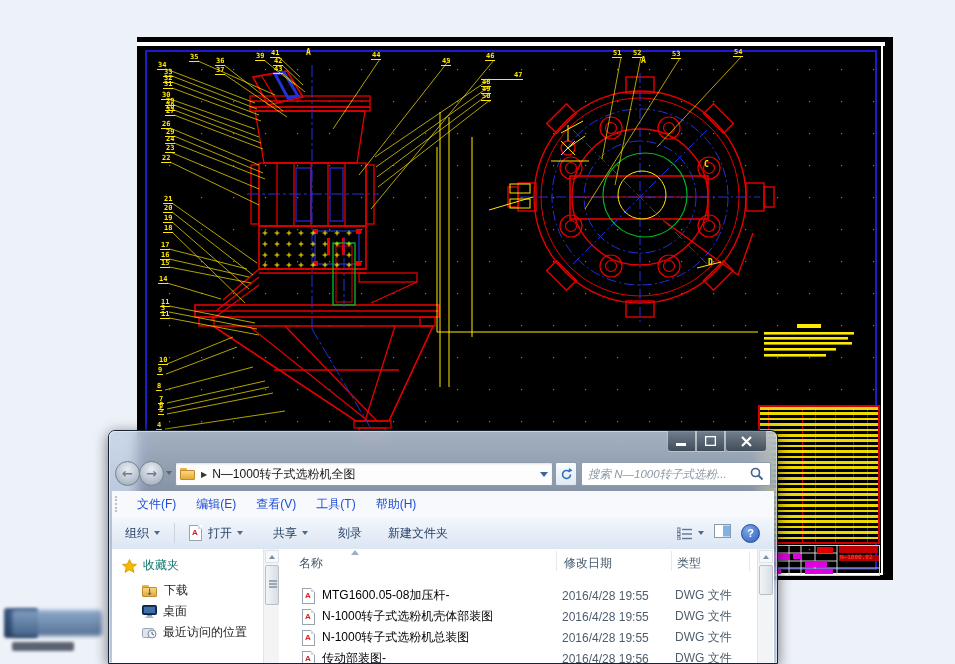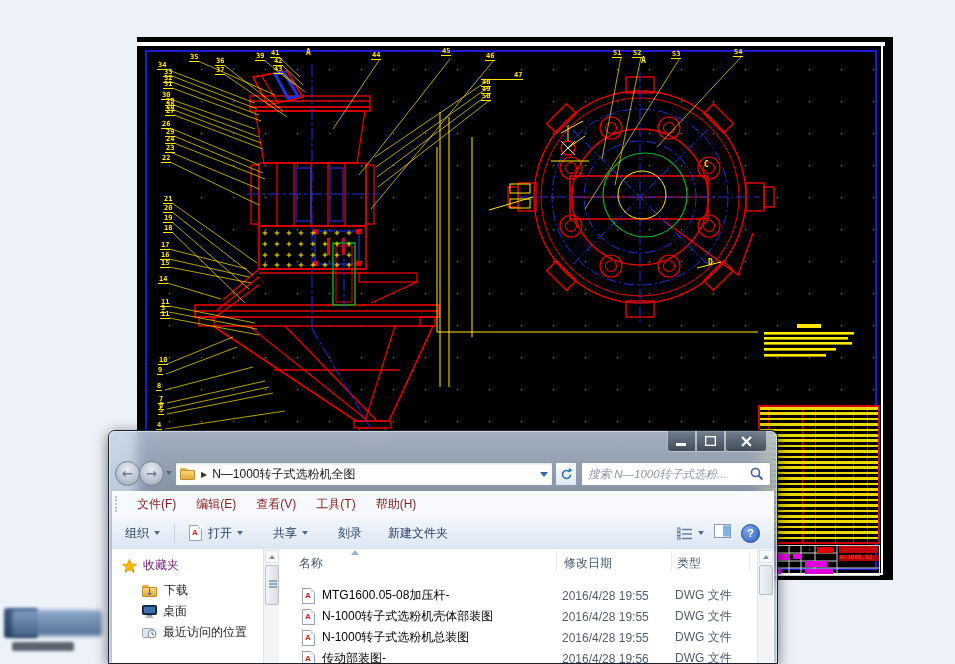--- a/index.html
+++ b/index.html
@@ -69,38 +69,38 @@
     border-radius:2px;background:linear-gradient(180deg,#fbfdff,#dfe8f2);box-sizing:border-box;
     display:flex;align-items:center;justify-content:center;}
   .searchbox{position:absolute;left:472px;top:3px;width:190px;height:24px;background:#fff;
     border:1px solid #8e9dae;border-radius:2px;box-sizing:border-box;display:flex;align-items:center;padding:0 6px;}
   .search-text{flex:1;font-style:italic;font-size:11.5px;color:#8a97a4;white-space:nowrap;overflow:hidden;}
 
   
   .menubar{position:absolute;left:3px;top:60px;width:662px;height:26px;background:#f7f9fc;
     border-bottom:1px solid #e3e8ef;display:flex;align-items:center;}
   .menugrip{width:4px;height:16px;margin:0 6px 0 3px;border-left:2px dotted #b9c2cc;}
-  .menu-item{font-size:12px;color:#7f1d1d;padding:4px 10px;}
+  .menu-item{font-size:12px;color:#1d4ed8;padding:4px 10px;}
   
   .toolbar{position:absolute;left:3px;top:86px;width:662px;height:32px;
     background:linear-gradient(180deg,#f3f7fc,#e7eef8 50%,#dbe6f3);
     border-bottom:1px solid #c3cfdd;display:flex;align-items:center;}
   .tb-item{font-size:12px;color:#1e3a5f;display:flex;align-items:center;padding:5px 8px;}
   .tb-dd{width:0;height:0;border-left:3.5px solid transparent;border-right:3.5px solid transparent;
     border-top:4px solid #4d6a88;margin-left:5px;}
   .tb-sep{width:1px;height:20px;background:#c8d4e2;margin:0 6px;}
   .tb-right{margin-left:auto;display:flex;align-items:center;gap:10px;padding-right:14px;}
   .helpbtn{width:17px;height:17px;border-radius:50%;border:1px solid #1d4a9e;
     background:radial-gradient(circle at 35% 30%,#7fa7e8,#2b5fc0);color:#fff;
     font:700 11px "Liberation Sans",sans-serif;display:flex;align-items:center;justify-content:center;}
 
   
   .main{position:absolute;left:3px;top:118px;width:662px;height:116px;background:#fff;}
   .sidebar{position:absolute;left:0;top:0;width:151px;height:116px;background:#fff;}
-  .sb-header{position:absolute;left:10px;top:8px;display:flex;align-items:center;font-size:12px;color:#701a75;}
+  .sb-header{position:absolute;left:10px;top:8px;display:flex;align-items:center;font-size:12px;color:#0f766e;}
   .sb-item{position:absolute;left:30px;display:flex;align-items:center;font-size:12px;color:#1c1c1c;}
   .sb-icon{margin-right:6px;display:inline-flex;}
   .side-scroll{position:absolute;left:151px;top:0;width:16px;height:116px;background:#f3f4f6;
     border-left:1px solid #e0e3e8;box-sizing:border-box;}
   .scroll-up{position:absolute;left:1px;top:1px;width:14px;height:13px;background:#f7f8fa;border:1px solid #dfe3e9;
     box-sizing:border-box;display:flex;align-items:center;justify-content:center;}
   .scroll-up::after{content:"";width:0;height:0;border-left:3.5px solid transparent;border-right:3.5px solid transparent;
     border-bottom:4px solid #7d8da0;}
   .scroll-thumb{position:absolute;left:1px;top:16px;width:14px;height:40px;border:1px solid #b7bfc9;
     background:linear-gradient(90deg,#f2f4f7,#d9dee5);border-radius:2px;box-sizing:border-box;}
@@ -430,21 +430,21 @@
         <span class="balloon" style="left: 21px; top: 369px;">5</span>
         <span class="balloon" style="left: 19px; top: 384px;">4</span>
         <span class="balloon" style="left: 52px; top: 16px;">35</span>
         <span class="balloon" style="left: 78px; top: 20px;">36</span>
         <span class="balloon" style="left: 78px; top: 29px;">37</span>
         <span class="balloon" style="left: 118px; top: 15px;">39</span>
         <span class="balloon" style="left: 133px; top: 12px;">41</span>
         <span class="balloon" style="left: 136px; top: 20px;">42</span>
         <span class="balloon" style="left: 136px; top: 28px;">43</span>
         <span class="balloon" style="left: 234px; top: 14px;">44</span>
-        <span class="balloon" style="left: 304px; top: 10px;">45</span>
+        <span class="balloon" style="left: 304px; top: 20px;">45</span>
         <span class="balloon" style="left: 348px; top: 15px;">46</span>
         <span class="balloon" style="left: 344px; top: 34px; padding-left: 33px;">47</span>
         <span class="balloon" style="left: 344px; top: 41px;">48</span>
         <span class="balloon" style="left: 344px; top: 48px;">49</span>
         <span class="balloon" style="left: 344px; top: 55px;">50</span>
         <span class="balloon" style="left: 475px; top: 12px;">51</span>
         <span class="balloon" style="left: 495px; top: 12px;">52</span>
         <span class="balloon" style="left: 534px; top: 13px;">53</span>
         <span class="balloon" style="left: 596px; top: 11px;">54</span>
         <span class="balloon nl" style="left: 503px; top: 20px;">A</span>

